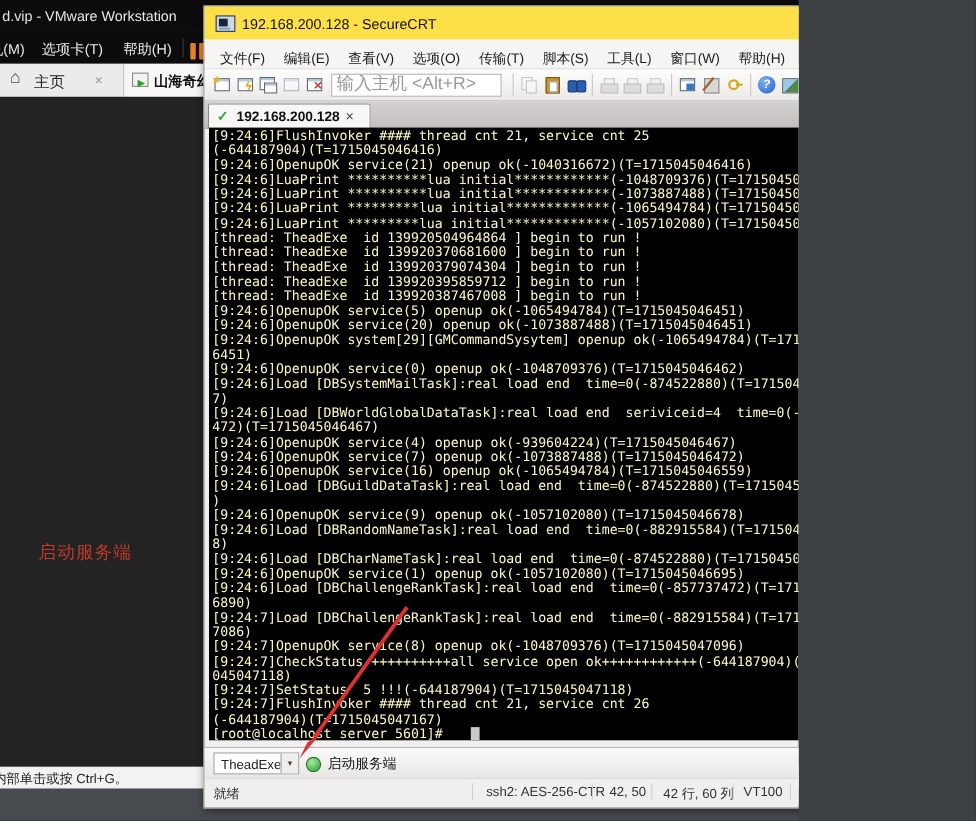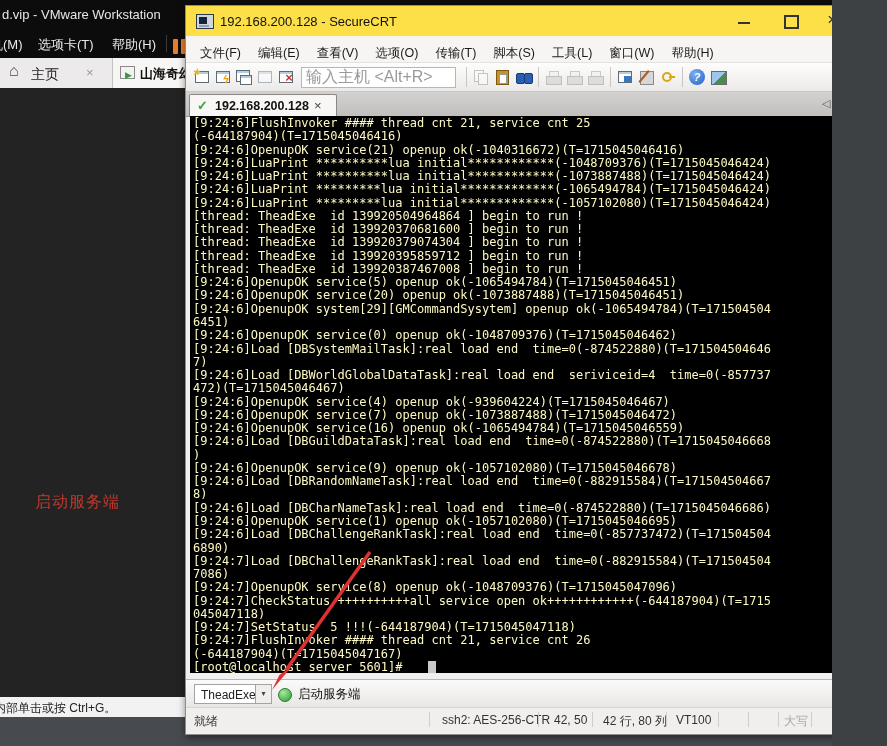--- a/index.html
+++ b/index.html
@@ -1,16 +1,16 @@
 <!DOCTYPE html>
 <html><head>
 <meta charset="utf-8">
 <style>
   html,body{margin:0;padding:0;background:#3e4144;}
-  #canvas{position:relative;width:832px;height:746px;overflow:hidden;
+  #canvas{position:relative;width:726px;height:746px;overflow:hidden;
     font-family:"Liberation Sans",sans-serif;background:#3e4144;}
   
   #vmware{position:absolute;left:0;top:0;width:856px;height:746px;}
   .vm-titlebar{position:absolute;left:0;top:0;width:100%;height:28px;background:#0c0c0c;}
   .vm-title{position:absolute;left:2px;top:7px;font-size:13px;color:#e6e6e6;white-space:nowrap;}
   .vm-menubar{position:absolute;left:0;top:28px;width:100%;height:30px;background:#0c0c0c;overflow:hidden;}
   .vm-menuitem{position:absolute;top:8px;font-size:13px;color:#e8e8e8;white-space:nowrap;}
   .vm-sep{position:absolute;left:166px;top:35px;width:1px;height:17px;background:#3a3a3a;}
   .orange-bar{position:absolute;top:39px;width:5px;height:15px;background:#e87d2a;border-radius:1px;}
   .vm-tabstrip{position:absolute;left:0;top:58px;width:100%;height:30px;background:#e3e1e0;}
@@ -318,21 +318,21 @@
       <span class="start-label">启动服务端</span>
     </div>
 
     <div class="crt-statusbar">
       <span class="st" style="left:8px">就绪</span>
       <span class="st-sep" style="left:243px"></span>
       <span class="st" style="left:256px">ssh2: AES-256-CTR</span>
       <span class="st-sep" style="left:352px"></span>
       <span class="st" style="left:368px">42, 50</span>
       <span class="st-sep" style="left:406px"></span>
-      <span class="st" style="left:417px">42 行, 80 列</span>
+      <span class="st" style="left:417px">42 行, 60 列</span>
       <span class="st-sep" style="left:480px"></span>
       <span class="st" style="left:490px">VT100</span>
       <span class="st-sep" style="left:532px"></span>
       <span class="st-sep" style="left:562px"></span>
       <span class="st-sep" style="left:592px"></span>
       <span class="st st-disabled" style="left:598px">大写</span>
       <span class="st-sep" style="left:625px"></span>
       <span class="st" style="left:655px">数字</span>
       <span class="grip">
         <i style="left:8px;top:8px"></i>

